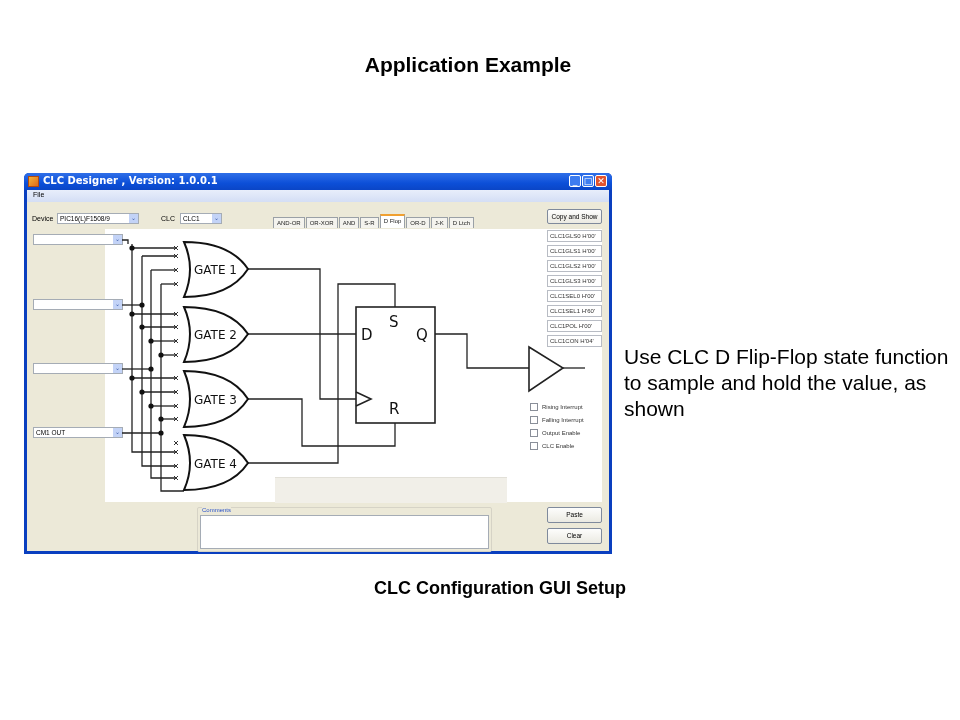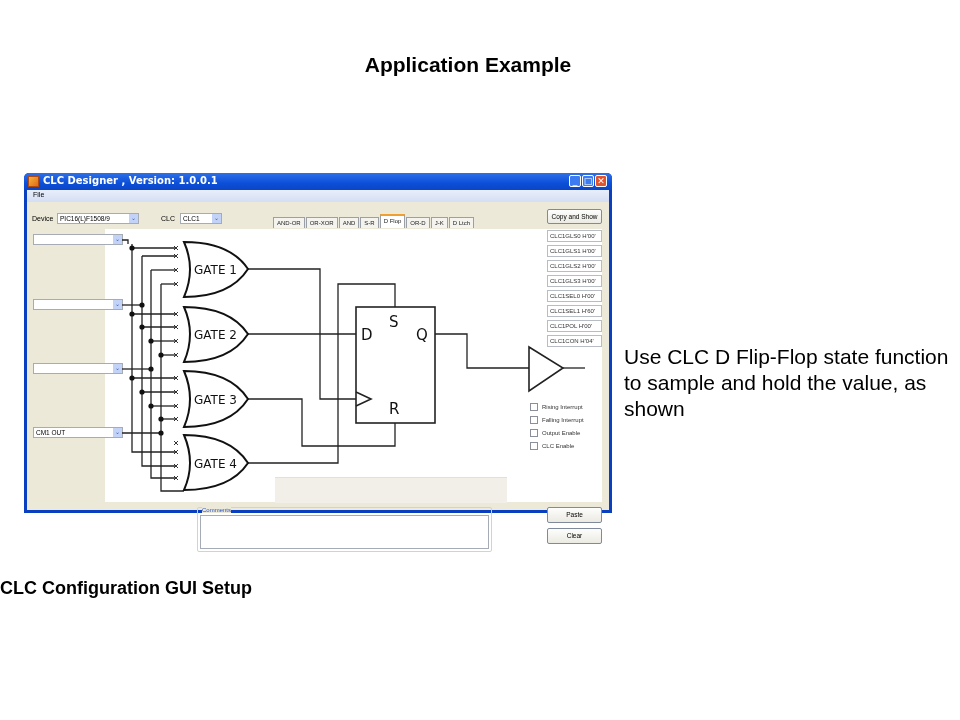--- a/index.html
+++ b/index.html
@@ -1,20 +1,20 @@
 <!DOCTYPE html>
 <html><head>
 <meta charset="utf-8">
 <style>
   html,body{margin:0;padding:0;}
   body{width:960px;height:720px;background:#ffffff;position:relative;overflow:hidden;font-family:"Liberation Sans",sans-serif;}
   .slide-title{position:absolute;left:0;top:52px;width:936px;text-align:center;font-weight:bold;font-size:21px;line-height:26px;color:#000;}
-  .caption{position:absolute;left:0;top:578px;width:626px;text-align:left;font-weight:bold;font-size:18px;color:#000;}
+  .caption{position:absolute;left:0;top:578px;width:626px;text-align:right;font-weight:bold;font-size:18px;color:#000;}
   .side-text{position:absolute;left:624px;top:344px;width:336px;font-size:21px;line-height:26px;color:#000;}
-  .win{position:absolute;left:24px;top:173px;width:588px;height:340px;background:#0a3fbf;border-radius:5px 5px 0 0;}
+  .win{position:absolute;left:24px;top:173px;width:588px;height:381px;background:#0a3fbf;border-radius:5px 5px 0 0;}
   .win-inner{position:absolute;left:3px;top:17px;right:3px;bottom:3px;background:#ece9d8;}
   .titlebar{position:absolute;left:0;top:0;width:100%;height:17px;background:linear-gradient(#2f6fe8,#0c4fd8 60%,#0a45c6);border-radius:5px 5px 0 0;}
   .app-icon{position:absolute;left:4px;top:3px;width:11px;height:11px;background:linear-gradient(135deg,#f2b43a,#e06a1a);border:1px solid #b24a10;box-sizing:border-box;}
   .title-text{position:absolute;left:19px;top:2px;font-size:10px;font-weight:bold;color:#fff;font-family:"DejaVu Sans",sans-serif;white-space:nowrap;}
   .tb-btn{position:absolute;top:2px;width:12px;height:12px;border-radius:2px;border:1px solid #fff;box-sizing:border-box;background:#3d7cf0;color:#fff;font-size:9px;line-height:10px;text-align:center;font-family:"DejaVu Sans",sans-serif;}
   .tb-close{background:#e2542e;}
   .menubar{position:absolute;left:0;top:0;width:100%;height:12px;background:linear-gradient(#e8eefb,#d4def5);}
   .menu-file{position:absolute;left:6px;top:1px;font-size:7px;color:#000;}
   .lbl{position:absolute;font-size:7px;color:#000;}
   .combo{position:absolute;height:11px;background:#fff;border:1px solid #a5acb5;box-sizing:border-box;font-size:6.5px;line-height:9px;padding-left:2px;color:#000;}

